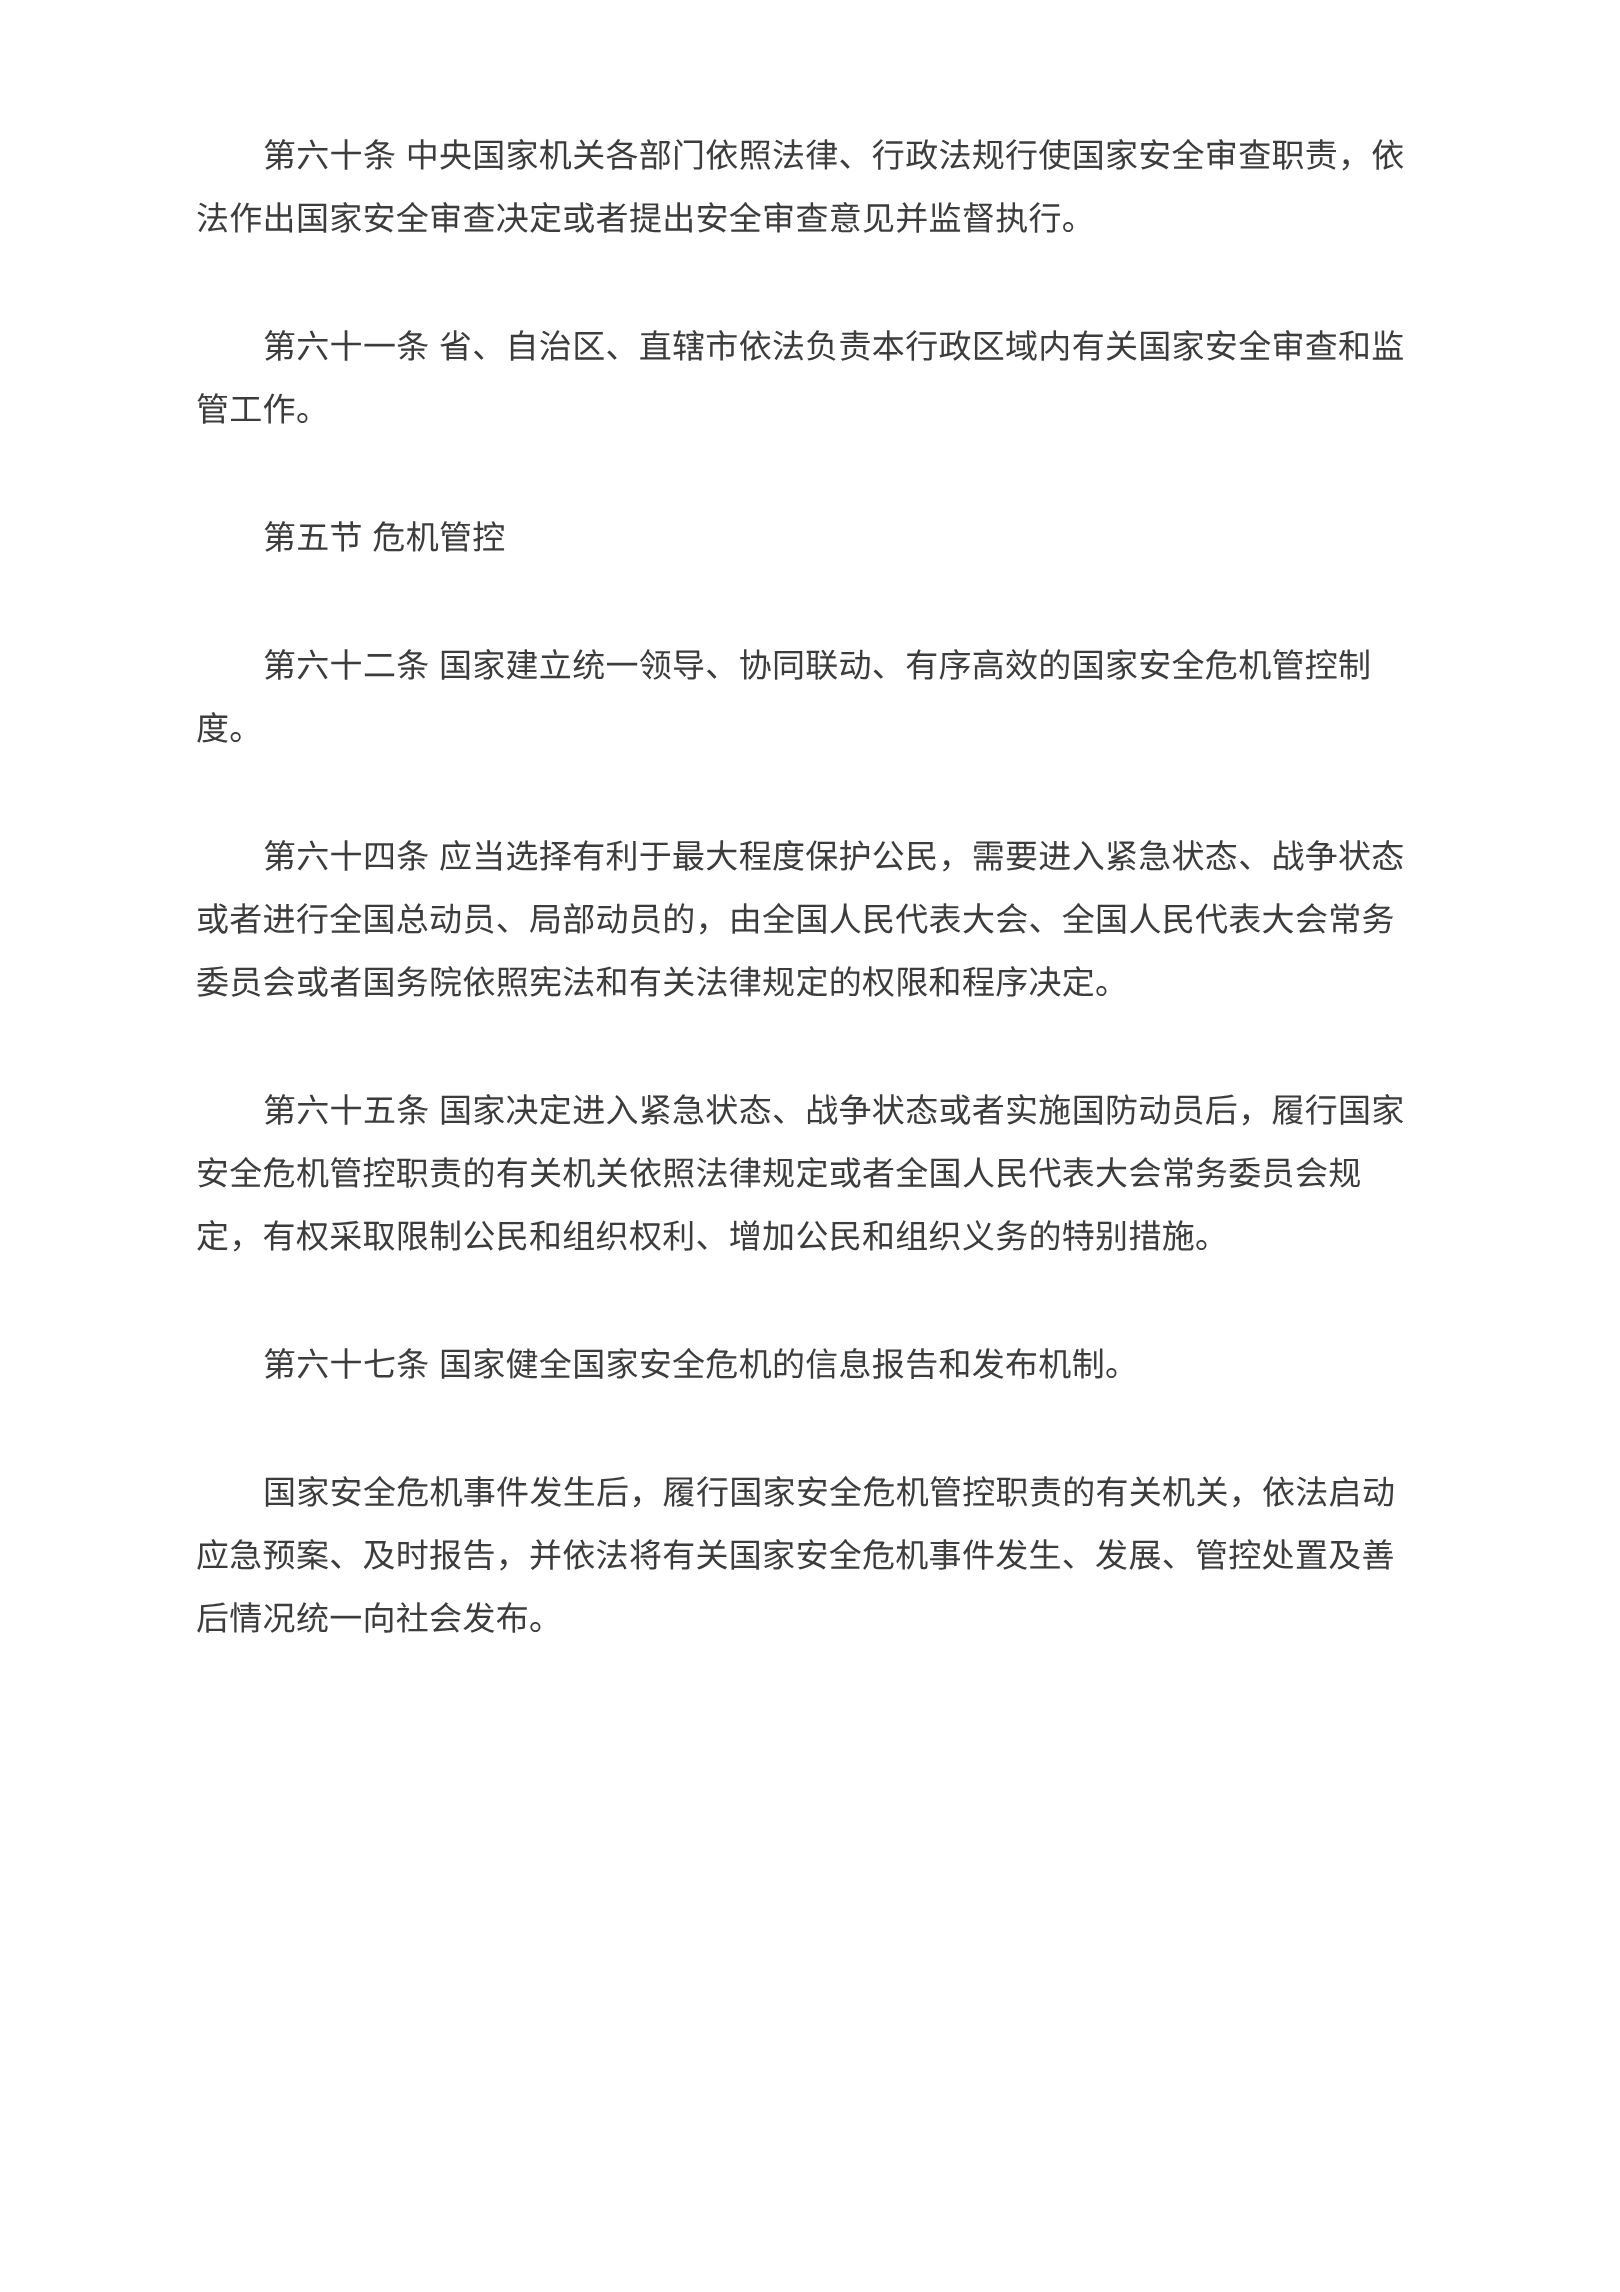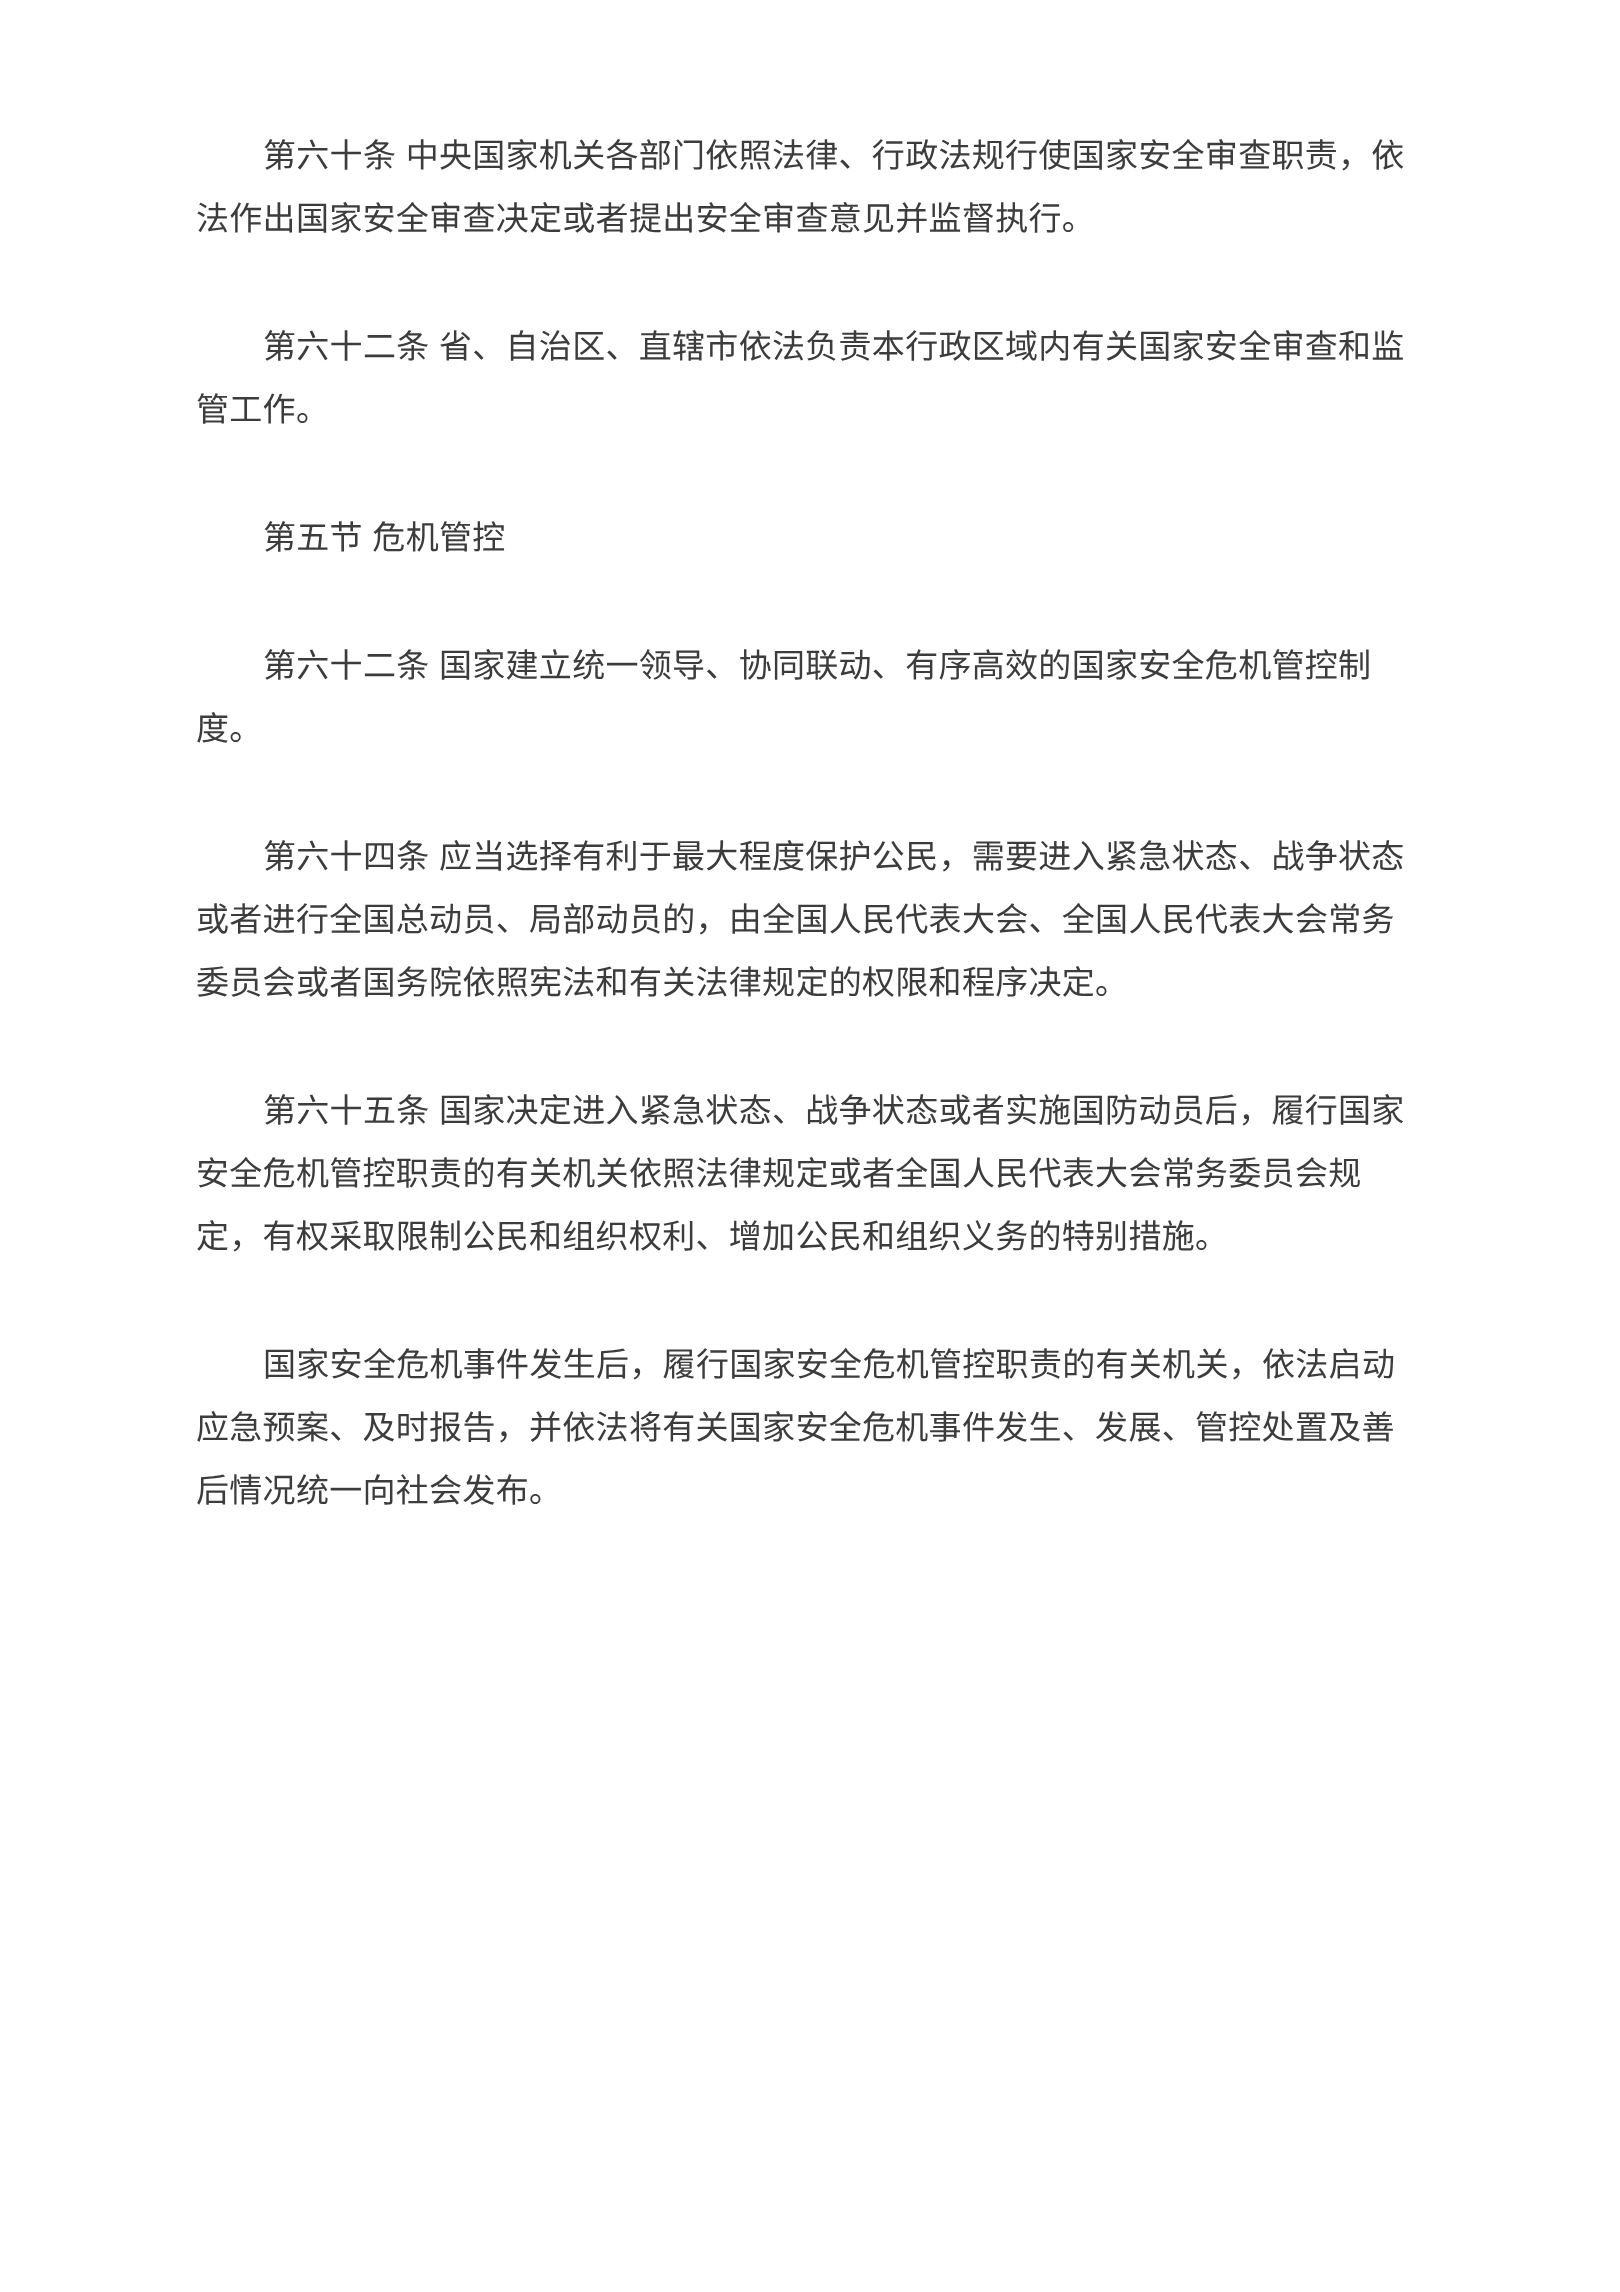--- a/index.html
+++ b/index.html
@@ -31,20 +31,21 @@
   }
   .section-heading {
     font-weight: normal; 
   }
 </style>
 </head>
 <body>
 
 <div class="doc-page">
   <p class="doc-para">第六十条 中央国家机关各部门依照法律、行政法规行使国家安全审查职责，依法作出国家安全审查决定或者提出安全审查意见并监督执行。</p>
-  <p class="doc-para">第六十二条 省、自治区、直辖市依法负责本行政区域内有关国家安全审查和监管工作。</p>
+  <p class="doc-para">第六十一条 省、自治区、直辖市依法负责本行政区域内有关国家安全审查和监管工作。</p>
   <p class="doc-para section-heading">第五节 危机管控</p>
   <p class="doc-para">第六十二条 国家建立统一领导、协同联动、有序高效的国家安全危机管控制度。</p>
   <p class="doc-para">第六十四条 应当选择有利于最大程度保护公民，需要进入紧急状态、战争状态或者进行全国总动员、局部动员的，由全国人民代表大会、全国人民代表大会常务委员会或者国务院依照宪法和有关法律规定的权限和程序决定。</p>
   <p class="doc-para">第六十五条 国家决定进入紧急状态、战争状态或者实施国防动员后，履行国家安全危机管控职责的有关机关依照法律规定或者全国人民代表大会常务委员会规定，有权采取限制公民和组织权利、增加公民和组织义务的特别措施。</p>
+  <p class="doc-para">第六十七条 国家健全国家安全危机的信息报告和发布机制。</p>
   <p class="doc-para">国家安全危机事件发生后，履行国家安全危机管控职责的有关机关，依法启动应急预案、及时报告，并依法将有关国家安全危机事件发生、发展、管控处置及善后情况统一向社会发布。</p>
 </div>
 
 
 </body></html>

